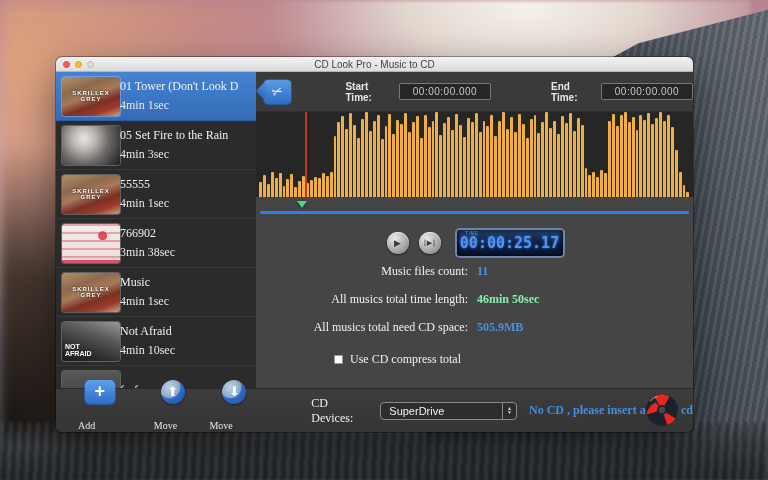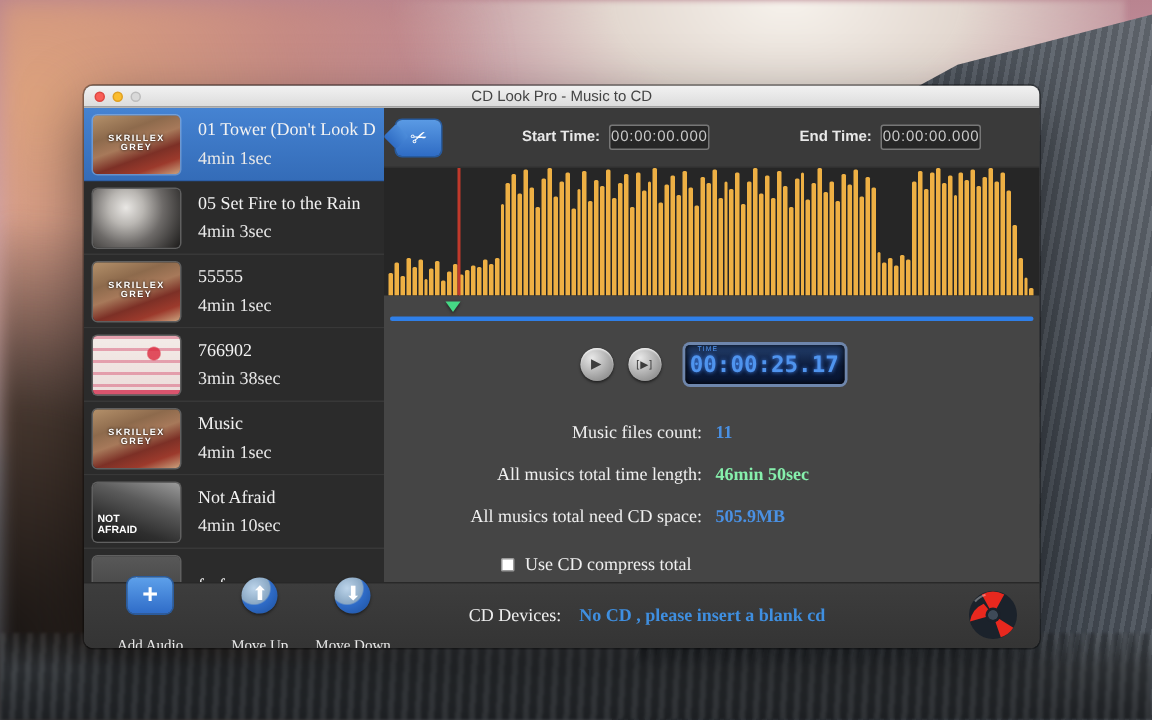--- a/index.html
+++ b/index.html
@@ -58,38 +58,38 @@
   .art-skrillex .art-text { top:13px; font-size:6px; letter-spacing:1px; text-shadow:0 0 2px #000; }
   .art-adele { background:radial-gradient(circle at 38% 32%, #e9e7e4 0%, #b9b6b2 26%, #6d6a68 55%, #1d1c1b 100%); }
   .art-chinese { background:
       linear-gradient(0deg, rgba(214,60,90,.85) 0 3px, transparent 3px 8px) bottom/100% 8px no-repeat,
       radial-gradient(circle at 70% 30%, rgba(220,40,60,.8) 0 4px, transparent 5px),
       repeating-linear-gradient(180deg, rgba(216,90,120,.5) 0 2px, transparent 2px 8px),
       linear-gradient(#f3ece8,#ecdcda); }
   .art-notafraid { background:linear-gradient(200deg,#9a9a9a 0%,#5b5b5b 35%,#2e2e2e 70%,#1c1c1c 100%); }
   .art-notafraid .art-text { bottom:4px; left:3px; width:auto; font-size:7px; line-height:7px; text-align:left; white-space:pre-line; }
   .art-note { background:linear-gradient(#585858,#3c3c3c); color:#cfcfcf; font-size:20px; }
-  .meta { margin-left:12px; overflow:hidden; }
+  .meta { overflow:hidden; }
   .song-title { font-size:12px; color:#f2f2f2; white-space:nowrap; overflow:hidden; }
   .song-dur { font-size:12px; color:#e8e8e8; margin-top:4px; }
 
   
   .main { flex:1; display:flex; flex-direction:column; background:#454545; }
 
   .trimbar { height:40px; background:#3a3a3a; display:flex; align-items:center; border-bottom:1px solid #303030; }
   .scissors-btn { position:relative; margin-left:8px; width:30px; height:24px; border-radius:4px;
     background:linear-gradient(#5a9ae4,#2f6cc4); box-shadow:0 0 0 1px #265a9e;
     display:flex; align-items:center; justify-content:center; color:#fff; font-size:13px; cursor:pointer; }
   .scissors-btn::before { content:""; position:absolute; left:-6px; top:5px; width:12px; height:12px;
     background:linear-gradient(#4c8cda,#2f6cc4); transform:rotate(45deg); border-radius:2px; z-index:-0; }
   .scissors-glyph { position:relative; z-index:1; transform:rotate(-20deg); }
   .trim-label { font-family:"Liberation Sans",sans-serif; font-size:10px; font-weight:bold; color:#e8e8e8; }
   .lbl-start { margin-left:54px; }
   .lbl-end { margin-left:60px; }
-  .time-field { width:67px; height:17px; margin-left:6px; background:#262626; border:1px solid #777;
+  .time-field { width:92px; height:17px; margin-left:6px; background:#262626; border:1px solid #777;
     border-radius:2px; color:#c8c8c8; font-family:"Liberation Sans",sans-serif; font-size:10px;
     text-align:center; letter-spacing:.5px; }
   .wave-area { position:relative; height:85px; background:#262626; overflow:hidden; }
   .wave-bars { position:absolute; left:3px; right:3px; bottom:0; top:0; display:flex; align-items:flex-end; }
   .wave-bars .bar { flex:1; margin-right:1px; border-radius:1px 1px 0 0; }
   .playhead { position:absolute; top:0; bottom:0; width:2px; }
 
   .marker-zone { position:relative; height:14px; }
   .marker { position:absolute; top:4px; width:0; height:0;
     border-left:5px solid transparent; border-right:5px solid transparent; border-top:7px solid #45d985;
@@ -104,21 +104,21 @@
     color:#3c3c3c; font-family:"DejaVu Sans",sans-serif; font-size:9px; cursor:pointer; }
   .lcd { position:relative; width:106px; height:26px; margin-left:6px; border-radius:3px;
     background:linear-gradient(#24406e,#0c1c3c 55%,#081430);
     box-shadow:0 0 0 2px #6e86ac, inset 0 0 4px #000;
     display:flex; align-items:center; justify-content:center; }
   .lcd-time { font-family:"DejaVu Sans Mono",monospace; font-weight:bold; font-size:15px; color:#4f94ee;
     text-shadow:0 0 3px rgba(70,140,255,.9); letter-spacing:0; }
   .lcd-label { position:absolute; left:8px; top:1px; font-family:"Liberation Sans",sans-serif;
     font-size:6px; transform:scale(.75); transform-origin:left top; color:#4f94ee; letter-spacing:1px; }
 
-  .info { margin-top:25px; }
+  .info { margin-top:8px; }
   .info-row { display:flex; margin-bottom:13px; font-size:12px; }
   .info-label { width:212px; text-align:right; color:#f0f0f0; }
   .info-value { margin-left:9px; font-weight:bold; }
   .check-row { display:flex; align-items:center; margin-left:78px; margin-top:4px; cursor:pointer; }
   .checkbox { width:9px; height:9px; background:#fff; border:1px solid #9a9a9a; border-radius:1px; }
   .check-label { margin-left:7px; font-size:12px; color:#f0f0f0; }
 
   
   .toolbar { position:relative; height:44px; background:linear-gradient(#3d3d3d,#343434);
     border-top:1px solid #282828; display:flex; align-items:center; }
@@ -400,20 +400,27 @@
       </div>
       <div class="tool tool-up">
         <div class="icon-circ">⬆</div>
         <div class="tool-label">Move Up</div>
       </div>
       <div class="tool tool-down">
         <div class="icon-circ">⬇</div>
         <div class="tool-label">Move Down</div>
       </div>
       <span class="cd-label">CD Devices:</span>
+      <div class="device-select">
+        <span class="device-name">SuperDrive</span>
+        <span class="stepper">
+            <span>▲</span>
+            <span>▼</span>
+          </span>
+      </div>
       <span class="status-text" id="statustext" style="color: rgb(63, 143, 224);">No CD , please insert a blank cd</span>
       <svg class="disc" viewBox="0 0 34 34">
         <circle cx="17" cy="17" r="16" fill="#1b222b"></circle>
         <g fill="#e8281e">
           <path d="M17 17 L9.5 3.4 A15.6 15.6 0 0 1 24.5 3.4 Z"></path>
           <path d="M17 17 L2.4 23.5 A15.6 15.6 0 0 1 9.8 10.4 Z" transform="rotate(8 17 17)"></path>
           <path d="M17 17 L24.2 30.9 A15.6 15.6 0 0 0 31.6 23.5 Z" transform="rotate(8 17 17)"></path>
         </g>
         <circle cx="17" cy="17" r="5" fill="#1b222b"></circle>
         <circle cx="17" cy="17" r="3.4" fill="#3c4document652"></circle>

